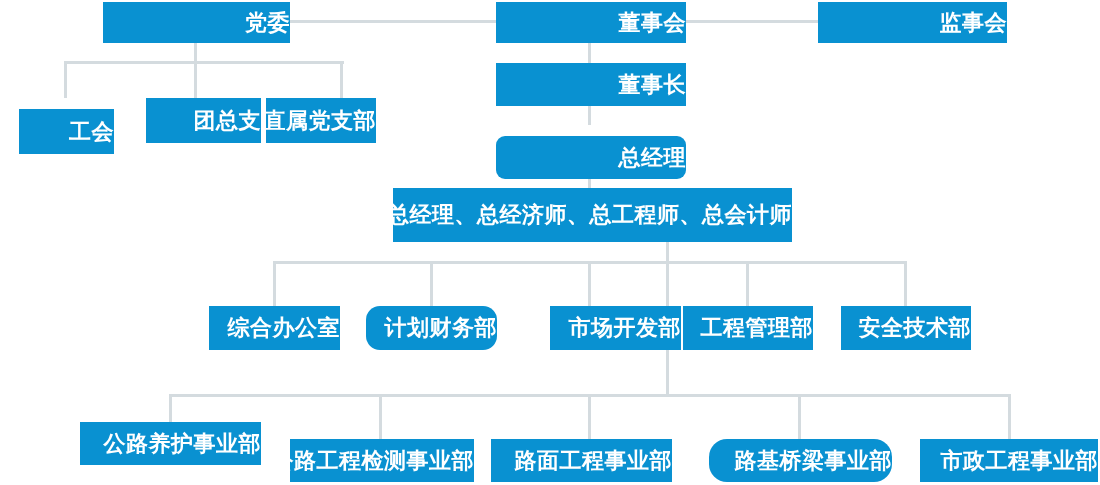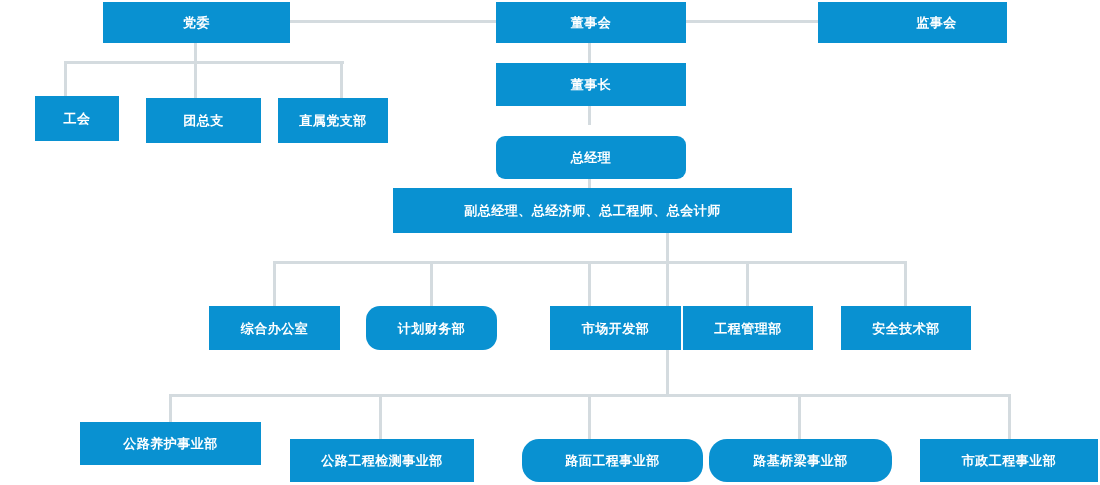--- a/index.html
+++ b/index.html
@@ -19,22 +19,22 @@
     height: 485px;
     background: var(--background);
     overflow: hidden;
   }
   .node {
     position: absolute;
     background: var(--box-fill);
     color: var(--box-text);
     display: flex;
     align-items: center;
-    justify-content: center;
-    font-size: 13px;
+    justify-content: flex-end;
+    font-size: 22px;
     font-weight: bold;
     line-height: 1;
     white-space: nowrap;
     letter-spacing: 0.5px;
   }
   .line {
     position: absolute;
     background: var(--connector);
   }
   .line.h { height: 3px; }
@@ -76,37 +76,37 @@
   <div class="node" style="left:103px; top:2px; width:187px; height:41px;">
     <span>党委</span>
   </div>
   <div class="node" style="left:496px; top:2px; width:190px; height:41px;">
     <span>董事会</span>
   </div>
   <div class="node" style="left:818px; top:2px; width:189px; height:41px;padding-left:48px;">
     <span>监事会</span>
   </div>
 
-  <div class="node" style="left:19px; top:96px; width:84px; height:45px;margin-left:16px;">
+  <div class="node" style="left:19px; top:109px; width:95px; height:45px;">
     <span>工会</span>
   </div>
   <div class="node" style="left:146px; top:98px; width:115px; height:45px;">
     <span>团总支</span>
   </div>
-  <div class="node" style="left:278px; top:98px; width:110px; height:45px;">
+  <div class="node" style="left:266px; top:98px; width:110px; height:45px;">
     <span>直属党支部</span>
   </div>
 
   <div class="node" style="left:496px; top:63px; width:190px; height:43px;">
     <span>董事长</span>
   </div>
   <div class="node" style="left:496px; top:136px; width:190px; height:43px;border-radius:9px;">
     <span>总经理</span>
   </div>
-  <div class="node" style="left:393px; top:188px; width:399px; height:45px;">
+  <div class="node" style="left:393px; top:188px; width:399px; height:54px;">
     <span>副总经理、总经济师、总工程师、总会计师</span>
   </div>
 
   <div class="node" style="left:209px; top:306px; width:131px; height:44px;">
     <span>综合办公室</span>
   </div>
   <div class="node" style="left:366px; top:306px; width:131px; height:44px;border-radius:14px;">
     <span>计划财务部</span>
   </div>
   <div class="node" style="left:524px; top:306px; width:131px; height:44px;margin-left:26px;">
@@ -118,21 +118,21 @@
   <div class="node" style="left:841px; top:306px; width:130px; height:44px;">
     <span>安全技术部</span>
   </div>
 
   <div class="node" style="left:80px; top:422px; width:181px; height:43px;">
     <span>公路养护事业部</span>
   </div>
   <div class="node" style="left:290px; top:439px; width:184px; height:43px;">
     <span>公路工程检测事业部</span>
   </div>
-  <div class="node" style="left:522px; top:439px; width:181px; height:43px;border-radius:17px;">
+  <div class="node" style="left:491px; top:439px; width:181px; height:43px;">
     <span>路面工程事业部</span>
   </div>
   <div class="node" style="left:709px; top:439px; width:183px; height:43px;border-radius:18px;">
     <span>路基桥梁事业部</span>
   </div>
   <div class="node" style="left:920px; top:439px; width:178px; height:43px;">
     <span>市政工程事业部</span>
   </div>
 
 </div>

